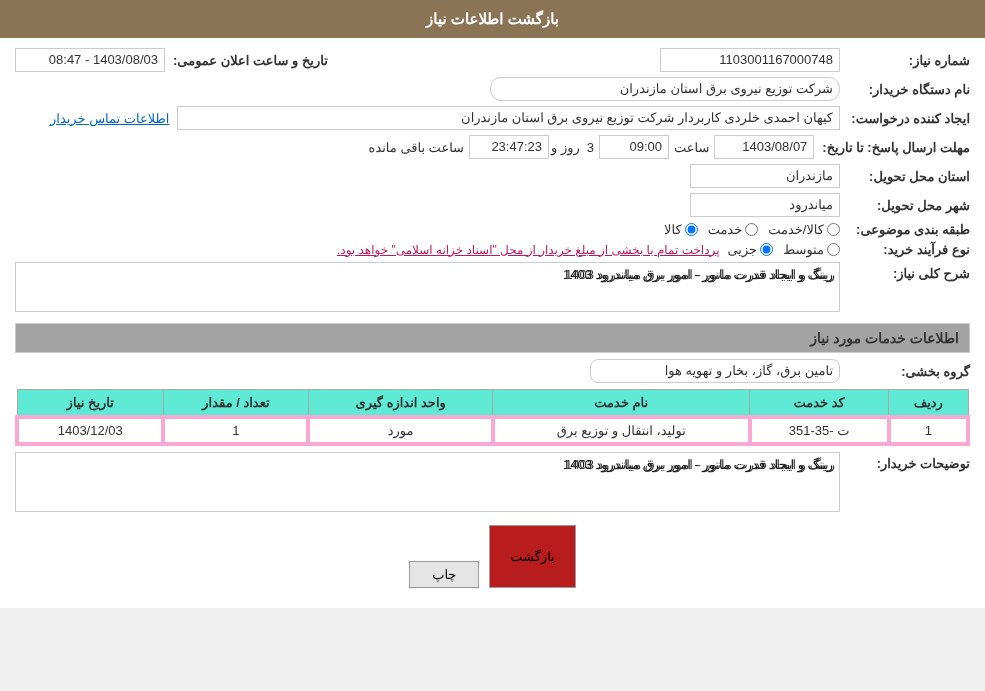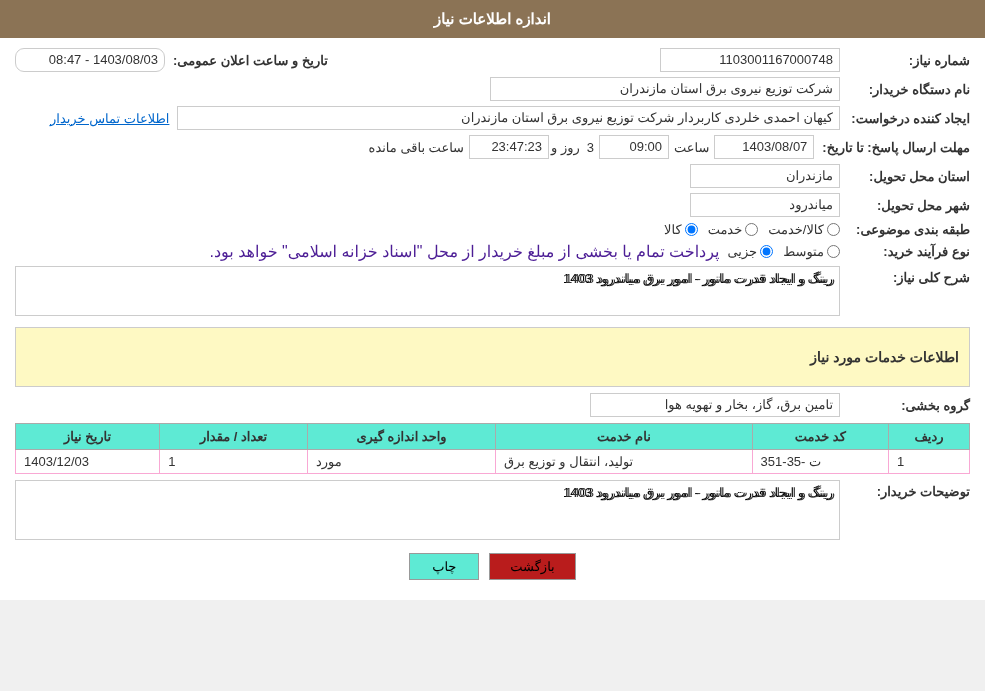--- a/index.html
+++ b/index.html
@@ -35,23 +35,23 @@
       min-width: 120px;
       display: inline-block;
     }
     .link-text {
       color: #0066cc;
       cursor: pointer;
       text-decoration: underline;
       margin-left: 35px;
     }
     .section-header {
-      background: #fef9c3;
+      background: #a3a3a3;
       border: 1px solid #ccc;
-      padding: 21px 10px;
+      padding: 6px 10px;
       font-size: 14px;
       font-weight: bold;
       margin: 8px 0 6px 0;
       text-align: right;
     }
     .radio-group {
       display: flex;
       gap: 10px;
       align-items: center;
       direction: rtl;
@@ -77,40 +77,41 @@
       margin: 6px 0;
     }
     th {
       background: #5eead4;
       border: 1px solid #aaa;
       padding: 5px 8px;
       text-align: center;
       font-weight: bold;
     }
     td {
-      border: 1px solid #f9a8d4;
+      border: 4px solid #f9a8d4;
       padding: 4px 8px;
-      text-align: left;
+      text-align: center;
     }
     .btn-row {
       display: flex;
       justify-content: center;
       gap: 10px;
       margin: 10px 0;
     }
     .btn {
       padding: 5px 20px;
       border: 1px solid #999;
       cursor: pointer;
       font-family: Tahoma, Arial, sans-serif;
       font-size: 13px;
       min-width: 70px;
     }
     .btn-print {
-      background: #5eead4;
+      background: #e5e5e5;
+      margin-top: 36px;
     }
     .btn-back {
       background: #b91c1c;
     }
     .info-row {
       display: flex;
       align-items: center;
       margin-bottom: 5px;
     }
     .info-label {
@@ -124,36 +125,36 @@
       align-items: flex-start;
       margin-bottom: 6px;
     }
   </style>
 </head>
 <body>
 
 <div class="page-wrapper">
 
   <div class="header-bar">
-    <span>اندازه اطلاعات نیاز</span>
+    <span>بازگشت اطلاعات نیاز</span>
   </div>
 
   <div class="content">
 
     <div class="info-row">
       <span class="info-label">شماره نیاز:</span>
       <span class="value-box" style="min-width:180px;">1103001167000748</span>
       <span style="flex:1;"></span>
       <span class="info-label" style="min-width:auto;">تاریخ و ساعت اعلان عمومی:</span>
-      <span class="value-box" style="min-width:150px;border-radius:9px;">1403/08/03 - 08:47</span>
+      <span class="value-box" style="min-width:150px;">1403/08/03 - 08:47</span>
     </div>
 
     <div class="info-row">
       <span class="info-label">نام دستگاه خریدار:</span>
-      <span class="value-box" style="min-width:350px;">شرکت توزیع نیروی برق استان مازندران</span>
+      <span class="value-box" style="min-width:350px;border-radius:11px;">شرکت توزیع نیروی برق استان مازندران</span>
     </div>
 
     <div class="info-row">
       <span class="info-label">ایجاد کننده درخواست:</span>
       <span class="value-box" style="min-width:380px; flex:1;">کیهان احمدی خلردی کاربردار شرکت توزیع نیروی برق استان مازندران</span>
       <span style="width:8px;"></span>
       <span class="link-text">اطلاعات تماس خریدار</span>
     </div>
 
     <div class="info-row">
@@ -200,36 +201,36 @@
       <div class="radio-group">
         <div class="radio-item">
           <input type="radio" name="purchase_type" style="">
           <label>متوسط</label>
         </div>
         <div class="radio-item">
           <input type="radio" name="purchase_type" checked="" style="">
           <label>جزیی</label>
         </div>
       </div>
-      <span style="padding: 0 8px; color:#4c1d95; font-size:16px;">پرداخت تمام یا بخشی از مبلغ خریدار از محل "اسناد خزانه اسلامی" خواهد بود.</span>
+      <span style="padding: 0 8px; color:#be185d; font-size:12px;text-decoration:underline;">پرداخت تمام یا بخشی از مبلغ خریدار از محل "اسناد خزانه اسلامی" خواهد بود.</span>
     </div>
 
     <div class="info-row" style="align-items:flex-start;">
       <span class="info-label" style="padding-top:4px;">شرح کلی نیاز:</span>
       <div style="flex:1; position:relative;">
         <textarea class="textarea-box" style="width: 100%; min-height: 50px;" readonly="">رینگ و ایجاد قدرت مانور - امور برق میاندرود 1403</textarea>
         <div style="position:absolute; top:5px; right:5px; pointer-events:none;">رینگ و ایجاد قدرت مانور - امور برق میاندرود 1403</div>
       </div>
     </div>
 
     <div class="section-header">اطلاعات خدمات مورد نیاز</div>
 
     <div class="info-row">
       <span class="info-label">گروه بخشی:</span>
-      <span class="value-box" style="min-width:250px;">تامین برق، گاز، بخار و تهویه هوا</span>
+      <span class="value-box" style="min-width:250px;border-radius:8px;">تامین برق، گاز، بخار و تهویه هوا</span>
     </div>
 
     <table>
       <thead>
         <tr>
           <th>ردیف</th>
           <th>کد خدمت</th>
           <th>نام خدمت</th>
           <th>واحد اندازه گیری</th>
           <th>تعداد / مقدار</th>

